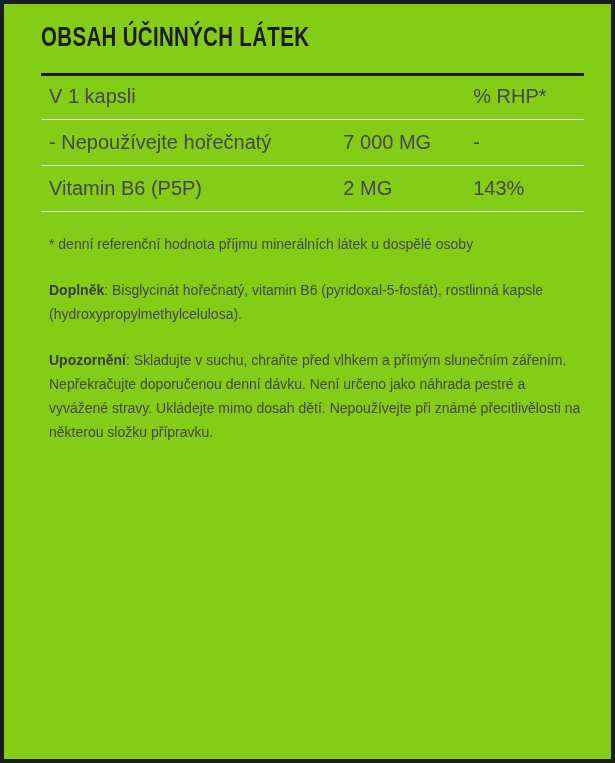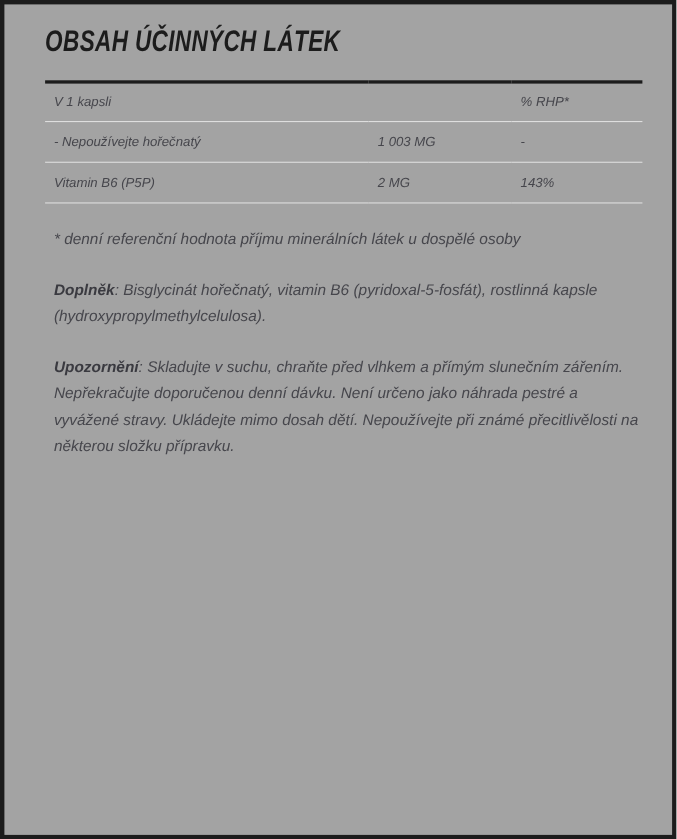--- a/index.html
+++ b/index.html
@@ -9,24 +9,23 @@
   }
   body {
     font-family: "Liberation Sans", "DejaVu Sans", sans-serif;
   }
 
   .label-card {
     position: relative;
     width: 615px;
     height: 763px;
     box-sizing: border-box;
-    background: #a3a3a3;
+    background: #84cc16;
     border: 4px solid #1c1c1c;
     overflow: hidden;
-    font-style: italic;
   }
 
   .inner {
     position: absolute;
     left: 37px;
     top: 0;
     width: 543px;
   }
 
   
@@ -48,21 +47,21 @@
   .nutrition-table {
     margin-top: 22px;
     width: 543px;
     border-collapse: collapse;
     table-layout: fixed;
   }
   .nutrition-table th,
   .nutrition-table td {
     text-align: left;
     font-weight: normal;
-    font-size: 12px;
+    font-size: 20px;
     color: #46464c;
     padding: 11px 0 11px 8px;
     vertical-align: middle;
   }
   .nutrition-table thead th {
     border-bottom: 3px solid #1c1c1c;
     padding-top: 0;
     padding-bottom: 10px;
   }
   .nutrition-table thead tr.head-labels th {
@@ -123,21 +122,21 @@
         </tr>
         <tr class="head-labels">
           <th>V 1 kapsli</th>
           <th></th>
           <th>% RHP*</th>
         </tr>
       </thead>
       <tbody>
         <tr>
           <td>- Nepoužívejte hořečnatý</td>
-          <td>1 003 MG</td>
+          <td>7 000 MG</td>
           <td>-</td>
         </tr>
         <tr>
           <td>Vitamin B6 (P5P)</td>
           <td>2 MG</td>
           <td>143%</td>
         </tr>
       </tbody>
     </table>
 

